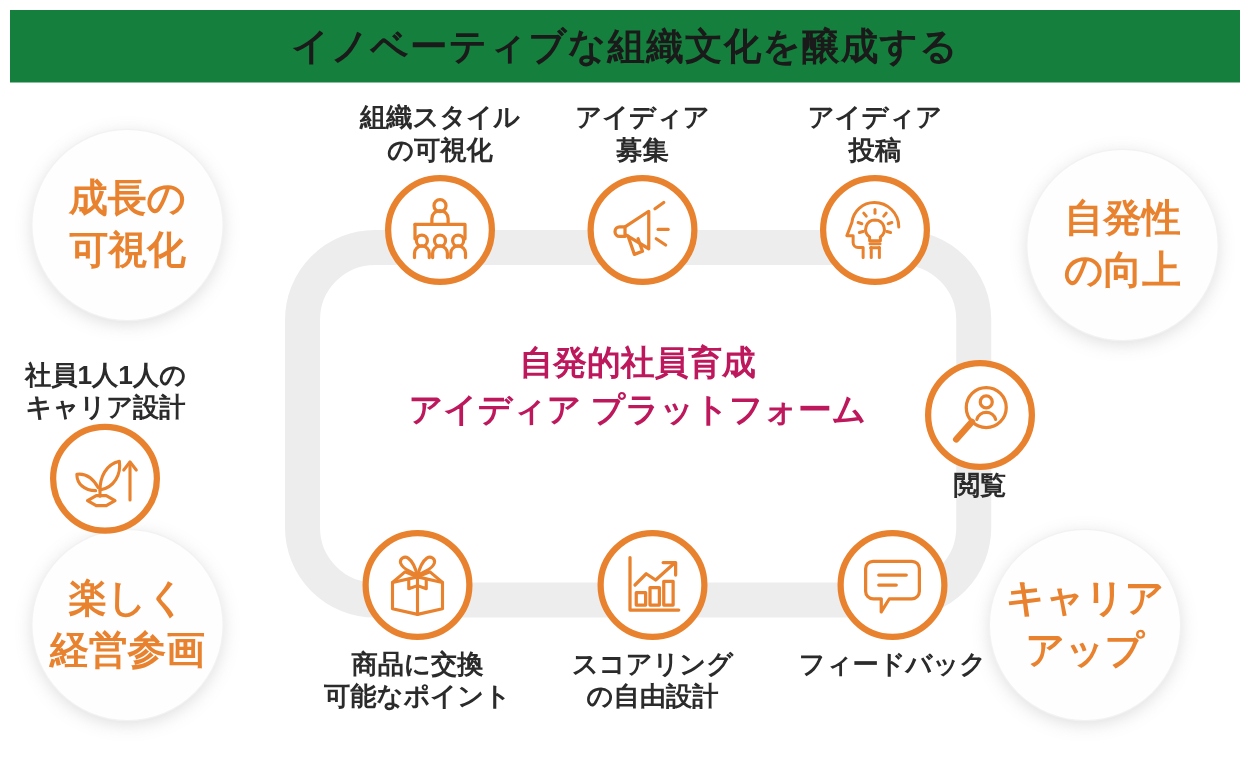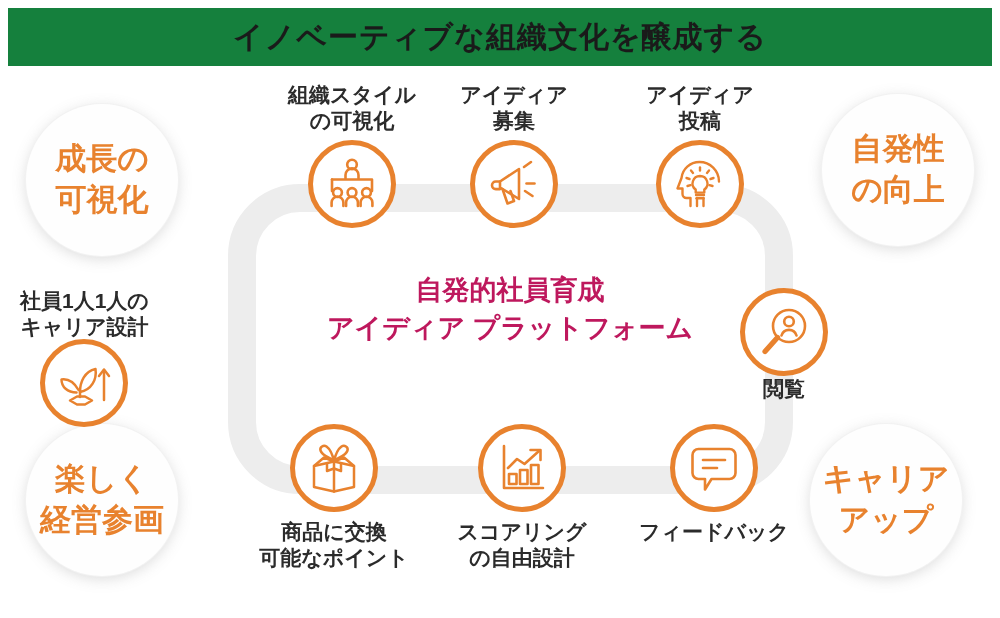--- a/index.html
+++ b/index.html
@@ -74,23 +74,23 @@
     z-index: 4;
   }
   .soft-circle .sc-line {
     font-size: 31px;
     font-weight: bold;
     color: #E8822E;
     line-height: 1.32;
     white-space: nowrap;
   }
   .sc-tl { left: 26px;  top: 38px; }
-  .sc-tr { left: 822px; top: 28px; text-align: center; }
+  .sc-tr { left: 822px; top: 54px; text-align: center; }
   .sc-bl { left: 26px;  top: 358px; align-items: center; }
-  .sc-br { left: 810px; top: 358px; }
+  .sc-br { left: 792px; top: 358px; }
 
   
   .node {
     position: absolute;
     z-index: 5;
     display: flex;
     flex-direction: column;
     align-items: center;
   }
   .node-circle {

